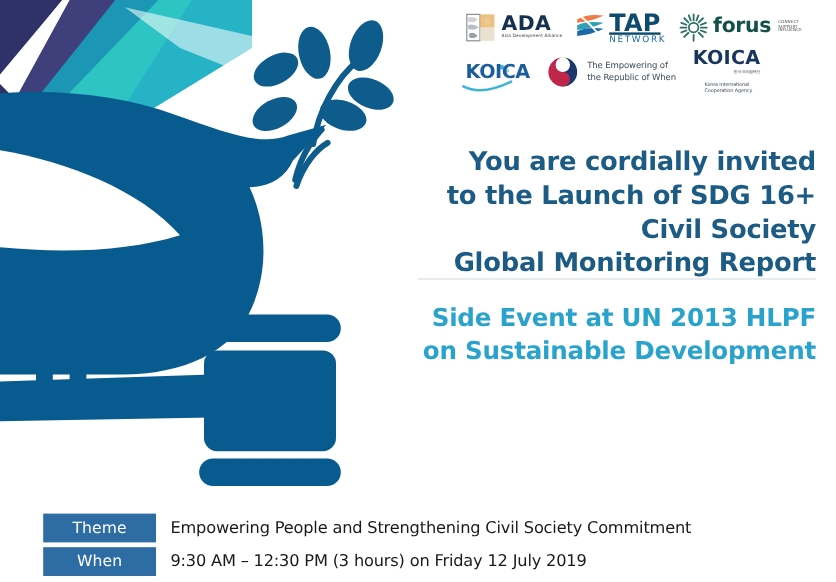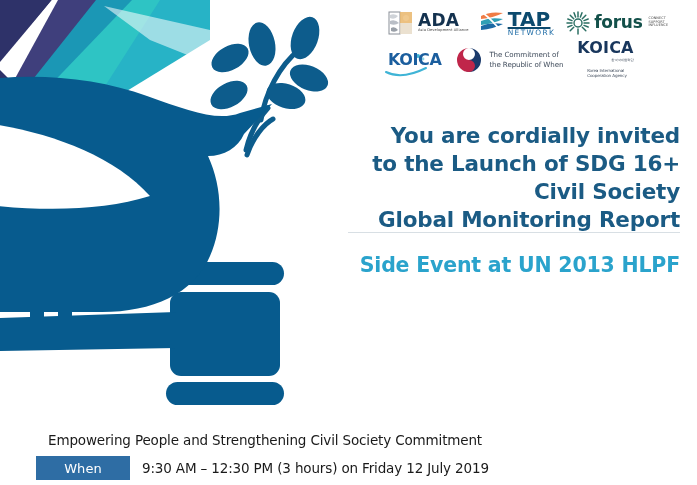--- a/index.html
+++ b/index.html
@@ -296,21 +296,21 @@
         </svg>
         <div class="logo-wordmark kcoc-word" style="position:relative;">KOICA</div>
       </div>
 
       <div class="logo" style="gap:6px;">
         <svg class="logo-mark" width="28" height="28" viewBox="0 0 28 28">
           <path d="M14 2 a12 12 0 0 1 0 24 a6 6 0 0 1 0 -12 a6 6 0 0 0 0 -12 Z" fill="#1b3a6b"></path>
           <path d="M14 2 a12 12 0 0 0 0 24 a6 6 0 0 0 0 -12 a6 6 0 0 1 0 -12 Z" fill="#c0264a"></path>
         </svg>
         <div>
-          <div class="logo-sub korea-sub">The Commitment of</div>
+          <div class="logo-sub korea-sub">The Empowering of</div>
           <div class="logo-sub korea-sub">the Republic of When</div>
         </div>
       </div>
 
       <div class="logo" style="gap:3px;flex-direction:column;">
         <div class="logo-wordmark koica-word">KOICA</div>
         <div class="logo-sub koica-tiny" style="align-self:flex-end;padding-bottom:2px;">한국국제협력단</div>
         <div style="display:flex;flex-direction:column;justify-content:center;margin-left:3px;">
           <div class="logo-sub koica-sub">Korea International</div>
           <div class="logo-sub koica-sub">Cooperation Agency</div>
@@ -322,25 +322,27 @@
   <div id="headline-block">
     <div class="headline">You are cordially invited</div>
     <div class="headline">to the Launch of SDG 16+ Civil Society</div>
     <div class="headline">Global Monitoring Report</div>
   </div>
 
   <div id="headline-divider"></div>
 
   <div id="subtitle-block">
     <div class="subtitle">Side Event at UN 2013 HLPF</div>
+    <div class="subtitle">on Sustainable Development</div>
   </div>
 
   <div id="details">
 
     <div class="detail-row">
+      <div class="detail-badge">Theme</div>
       <div class="detail-text">Empowering People and Strengthening Civil Society Commitment</div>
     </div>
 
     <div class="detail-row">
       <div class="detail-badge">When</div>
       <div class="detail-text">9:30 AM – 12:30 PM (3 hours) on Friday 12 July 2019</div>
     </div>
   </div>
 
 </div>

